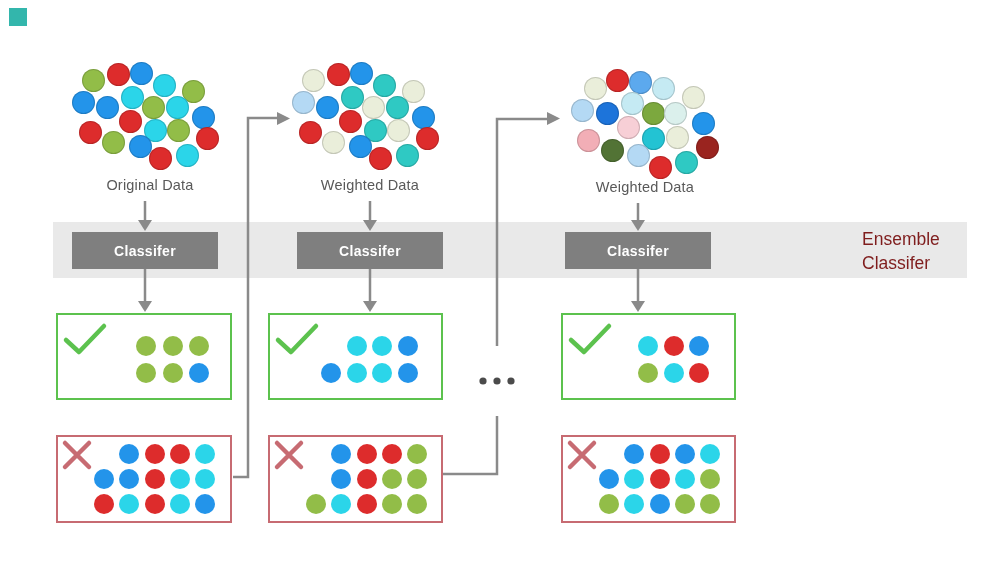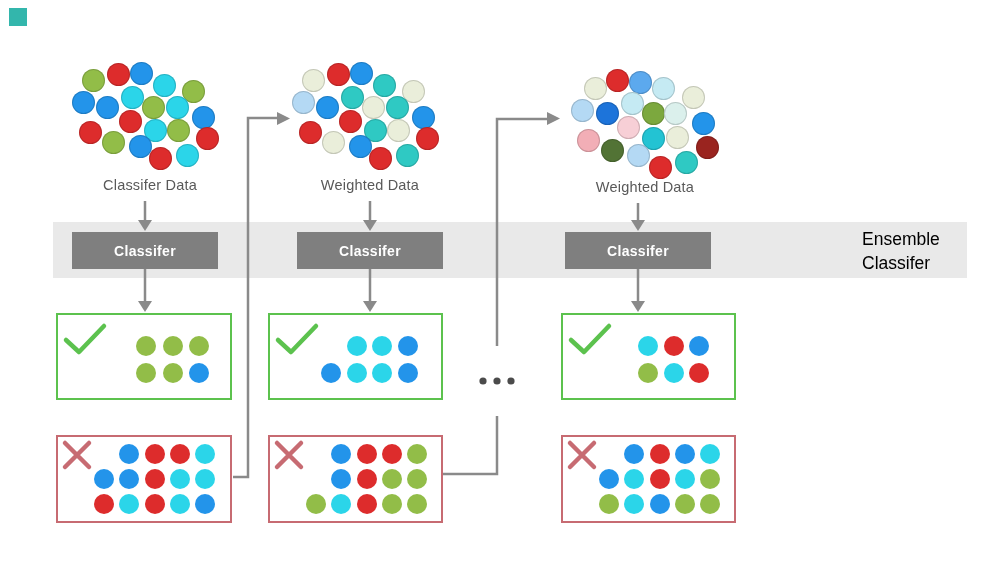--- a/index.html
+++ b/index.html
@@ -10,21 +10,21 @@
   .layer { position:absolute; left:0; top:0; width:1000px; height:561px; pointer-events:none; }
   .corner-square { position:absolute; left:9px; top:8px; width:18px; height:18px; background:#33b6ac; }
   .band { position:absolute; left:53px; top:222px; width:914px; height:56px; background:#e9e9e9; }
   .data-label { position:absolute; text-align:center; font-size:14.5px; color:#595959; letter-spacing:0.2px; }
   .classifier-btn { position:absolute; top:232px; width:146px; height:37px; background:#7f7f7f;
       color:#ffffff; display:flex; align-items:center; justify-content:center;
       font-size:14px; font-weight:600; letter-spacing:0.3px; }
   .result-box { position:absolute; background:#ffffff; border:2px solid; }
   .result-box.good { top:313px; height:87px; border-color:#5cc24e; }
   .result-box.bad  { top:435px; height:88px; border-color:#c76b72; }
-  .ensemble { position:absolute; left:862px; top:227px; font-size:17.5px; line-height:24px; color:#000000; }
+  .ensemble { position:absolute; left:862px; top:227px; font-size:17.5px; line-height:24px; color:#7f1d1d; }
   .dot { position:absolute; border-radius:50%; }
   .dot.outlined { box-shadow: inset 0 0 0 1px rgba(0,0,0,0.16); }
   svg.overlay { position:absolute; left:0; top:0; pointer-events:none; }
 </style>
 </head>
 <body>
 
 <div class="canvas">
 
   <div class="corner-square"></div>
@@ -46,21 +46,21 @@
         <div class="dot outlined" style="left: 78.5px; top: 120.5px; width: 23px; height: 23px; background: rgb(221, 44, 44);"></div>
         <div class="dot outlined" style="left: 101.5px; top: 130.5px; width: 23px; height: 23px; background: rgb(146, 189, 72);"></div>
         <div class="dot outlined" style="left: 118.5px; top: 109.5px; width: 23px; height: 23px; background: rgb(221, 44, 44);"></div>
         <div class="dot outlined" style="left: 143.5px; top: 118.5px; width: 23px; height: 23px; background: rgb(43, 213, 233);"></div>
         <div class="dot outlined" style="left: 166.5px; top: 118.5px; width: 23px; height: 23px; background: rgb(146, 189, 72);"></div>
         <div class="dot outlined" style="left: 195.5px; top: 126.5px; width: 23px; height: 23px; background: rgb(221, 44, 44);"></div>
         <div class="dot outlined" style="left: 128.5px; top: 134.5px; width: 23px; height: 23px; background: rgb(35, 148, 234);"></div>
         <div class="dot outlined" style="left: 148.5px; top: 146.5px; width: 23px; height: 23px; background: rgb(221, 44, 44);"></div>
         <div class="dot outlined" style="left: 175.5px; top: 143.5px; width: 23px; height: 23px; background: rgb(43, 213, 233);"></div>
       </div>
-    <div class="data-label" style="left:62px;top:177px;width:176px">Classifer Data</div>
+    <div class="data-label" style="left:62px;top:177px;width:176px">Original Data</div>
     <div class="classifier-btn" style="left:72px">
       <span>Classifer</span>
     </div>
     <div class="result-box good" style="left:56px;width:176px"></div>
     <div class="layer good-dots">
         <div class="dot" style="left: 136px; top: 336px; width: 20px; height: 20px; background: rgb(146, 189, 72);"></div>
         <div class="dot" style="left: 162.5px; top: 336px; width: 20px; height: 20px; background: rgb(146, 189, 72);"></div>
         <div class="dot" style="left: 189px; top: 336px; width: 20px; height: 20px; background: rgb(146, 189, 72);"></div>
         <div class="dot" style="left: 136px; top: 363px; width: 20px; height: 20px; background: rgb(146, 189, 72);"></div>
         <div class="dot" style="left: 162.5px; top: 363px; width: 20px; height: 20px; background: rgb(146, 189, 72);"></div>

